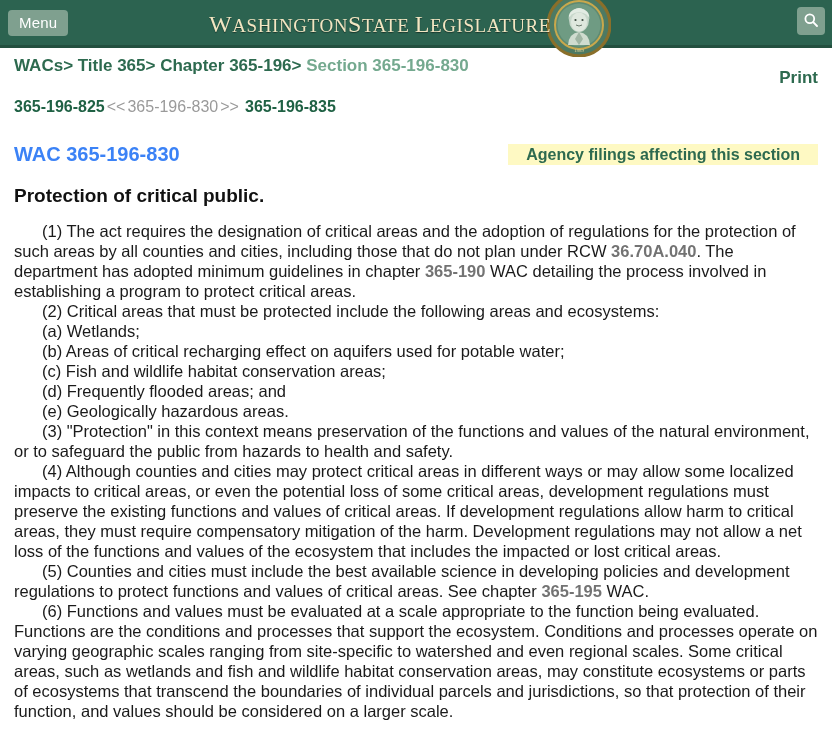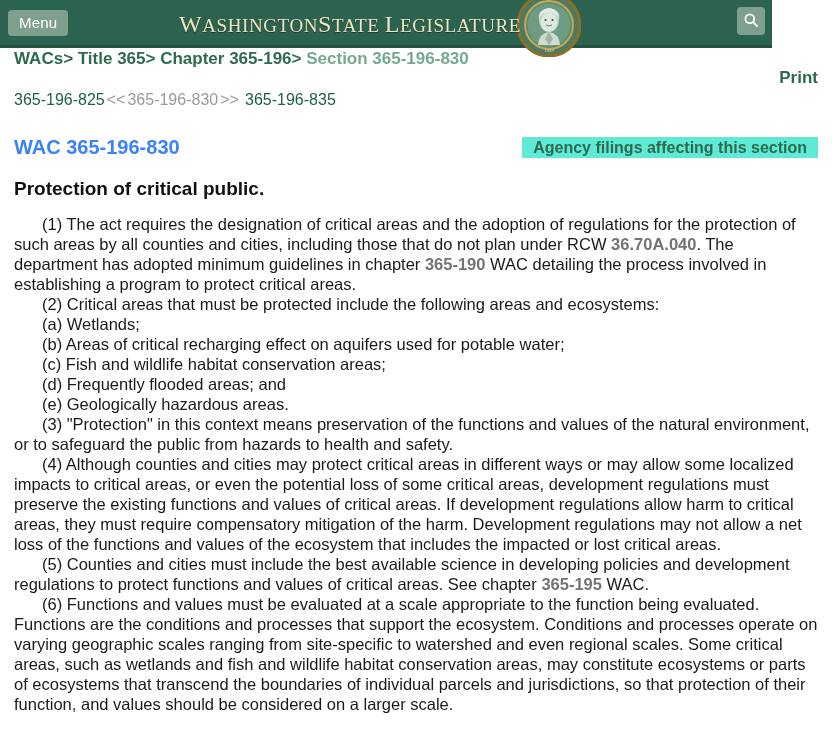--- a/index.html
+++ b/index.html
@@ -8,21 +8,21 @@
     margin: 0; padding: 0;
     width: 832px; height: 731px;
     background: #ffffff;
     font-family: "Liberation Sans", sans-serif;
     overflow: hidden;
   }
 
   
   .site-header {
     position: relative;
-    width: 772px;
+    width: 832px;
     height: 48px;
     background: #2c6350;
     border-bottom: 3px solid #23503f;
     display: flex;
     align-items: center;
   }
   .menu-button {
     margin-left: 8px;
     background: #7fa08f;
     color: #ffffff;
@@ -90,21 +90,21 @@
     cursor: pointer;
     padding: 0;
   }
 
   
   .content {
     padding: 0 14px;
   }
   .crumb-row {
     position: relative;
-    padding-top: 1px;
+    padding-top: 8px;
   }
   .breadcrumb {
     font-size: 17px;
     font-weight: bold;
     line-height: 20px;
     color: #2d6a4f;
     max-width: 620px;
   }
   .breadcrumb a {
     color: #2d6a4f;
@@ -129,21 +129,21 @@
   }
 
   .section-nav {
     margin-top: 21px;
     font-size: 15px;
     line-height: 20px;
     white-space: nowrap;
   }
   .section-nav a.adj {
     color: #1f6144;
-    font-weight: normal;
+    font-weight: bold;
     text-decoration: none;
     font-size: 16px;
     cursor: pointer;
   }
   .section-nav .arrow,
   .section-nav .self {
     color: #9a9a9a;
     font-weight: normal;
     font-size: 16px;
   }
@@ -160,24 +160,24 @@
     color: #3b82f6;
     line-height: 24px;
   }
   .agency-filings {
     position: absolute;
     right: 0;
     top: 2px;
     font-size: 16px;
     font-weight: bold;
     color: #2d6a4f;
-    background: #5eead4;
+    background: #fef9c3;
     text-decoration: none;
     line-height: 19px;
-    padding: 1px 11px;
+    padding: 1px 18px;
     cursor: pointer;
     white-space: nowrap;
   }
 
   .section-title {
     margin-top: 17px;
     font-size: 19px;
     font-weight: bold;
     color: #111111;
     line-height: 22px;

